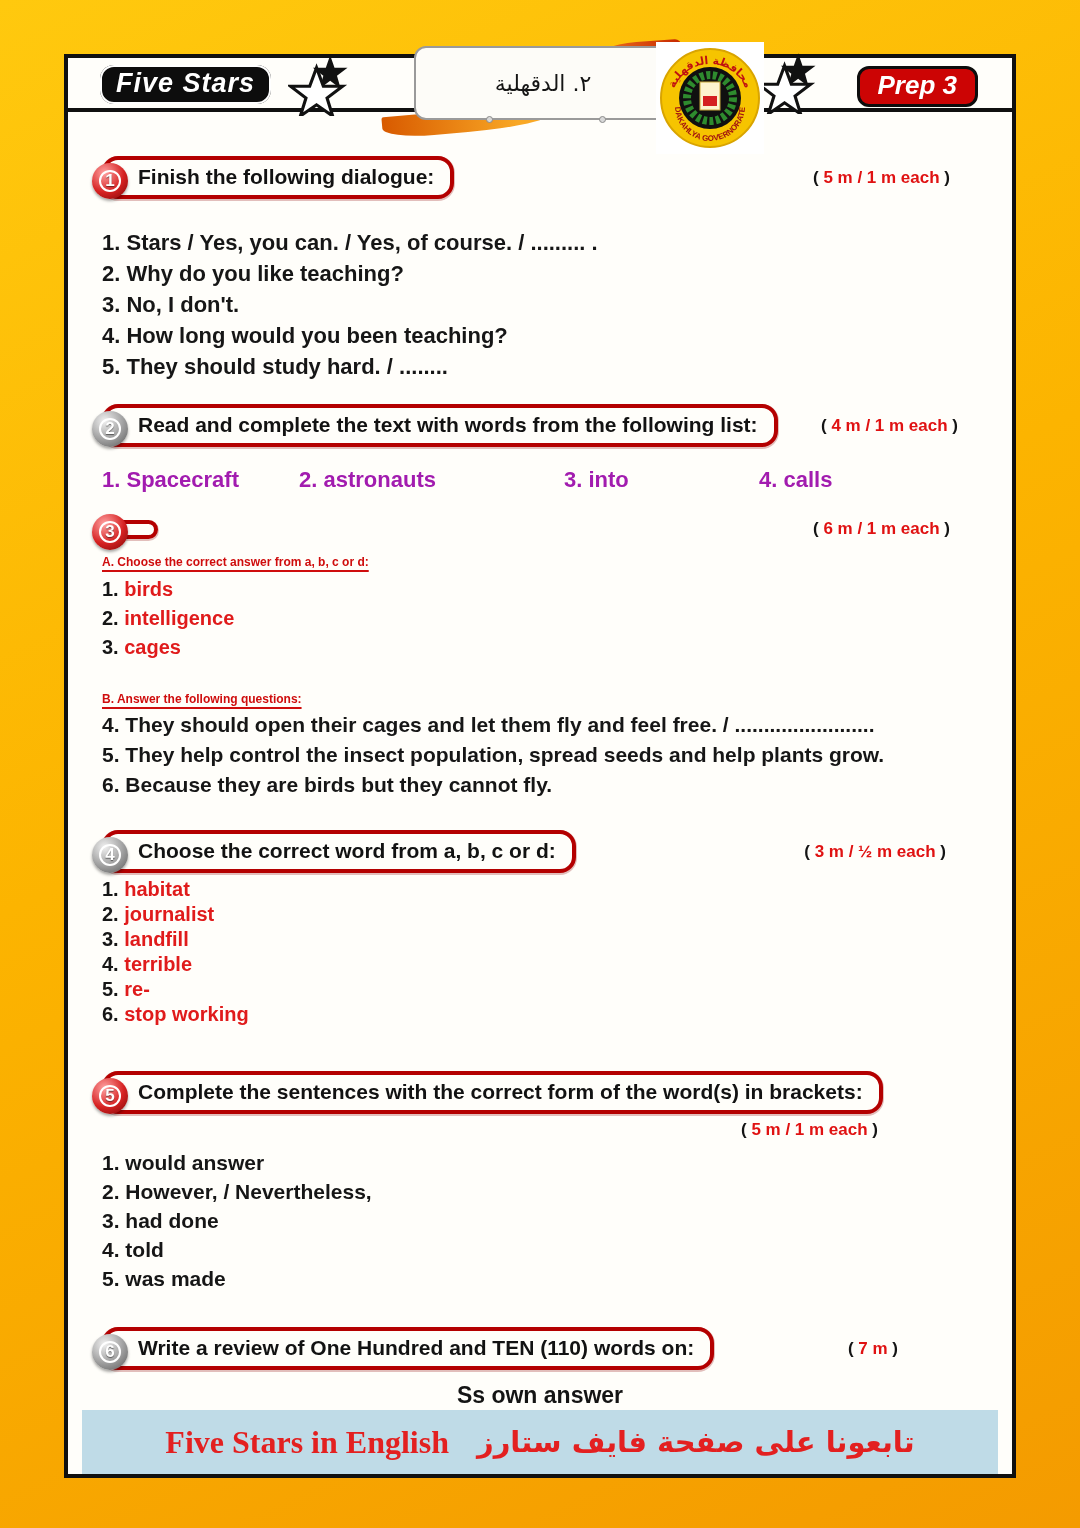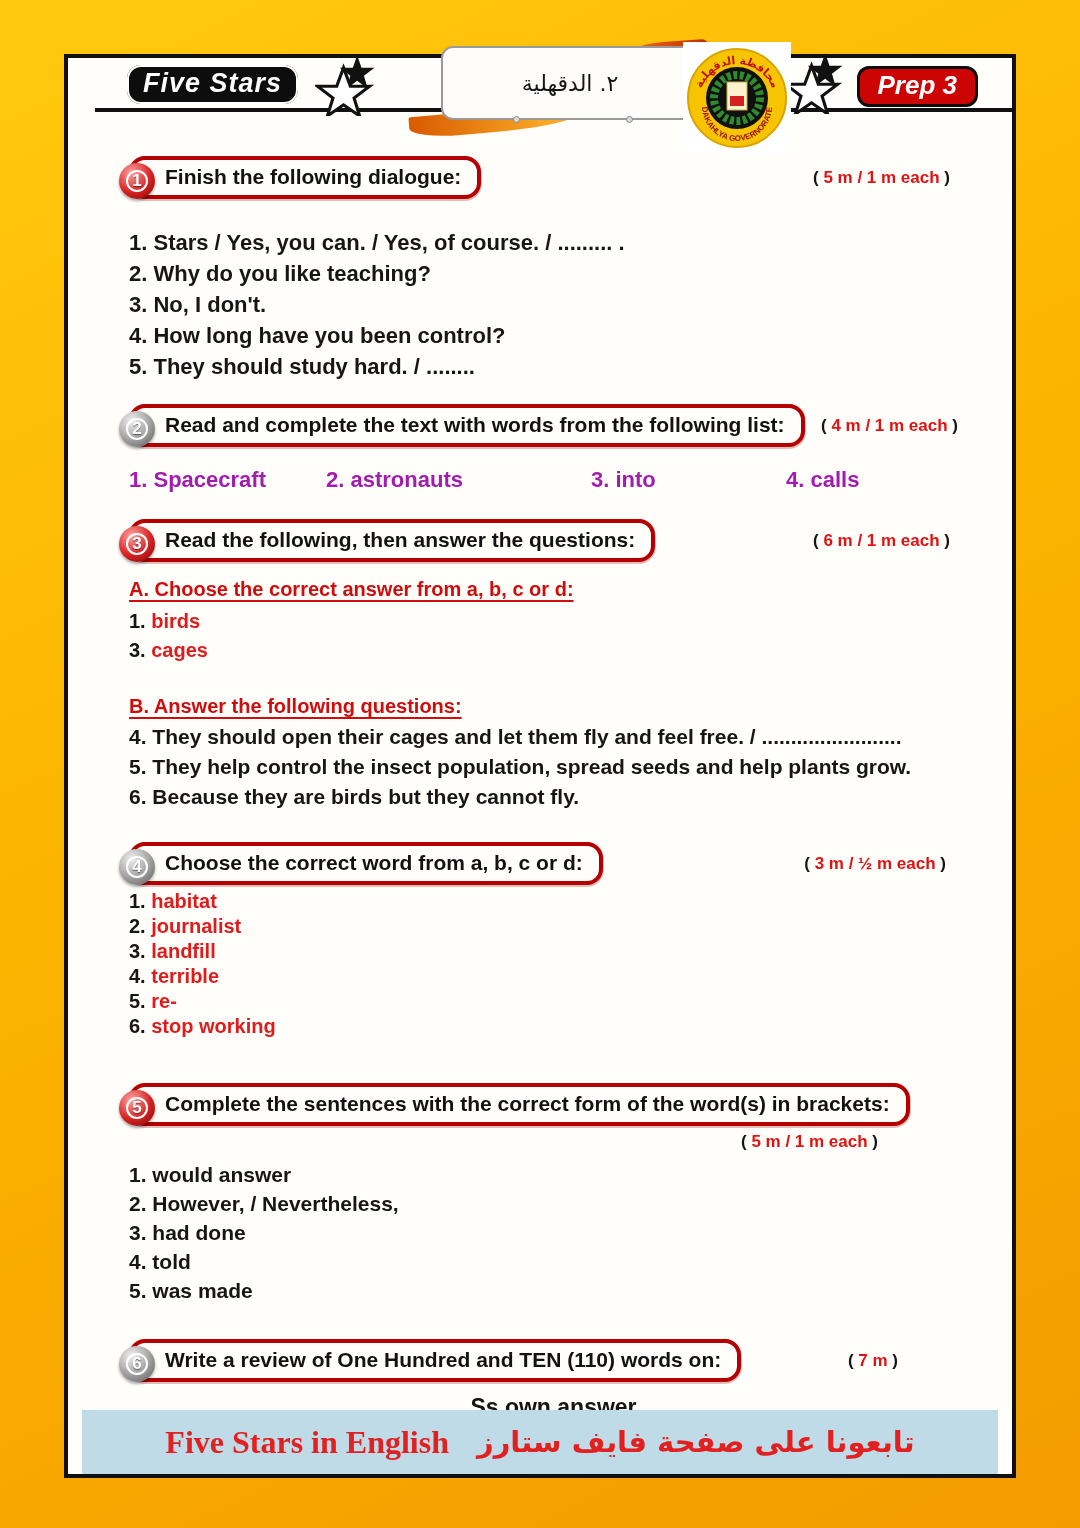--- a/index.html
+++ b/index.html
@@ -4,21 +4,21 @@
 <style>
   * { box-sizing: border-box; }
   html,body { margin:0; padding:0; }
   body {
     width:1080px; height:1528px; position:relative; overflow:hidden;
     background: linear-gradient(155deg, #ffc90e 0%, #fcb400 45%, #f49b00 100%);
     font-family:"Liberation Sans", sans-serif;
   }
   .page {
     position:absolute; left:64px; top:54px; width:952px; height:1424px;
-    background:#fffefa; border:4px solid #101010;padding-left:27px;
+    background:#fffefa; border:4px solid #101010;
   }
   
   .band { position:relative; height:54px; border-bottom:4px solid #101010; }
   .brand-pill {
     position:absolute; left:32px; top:7px; background:#0d0d0d; color:#fff;
     border-radius:14px; padding:3px 16px 5px; font-size:27px; font-weight:bold;
     font-style:italic; letter-spacing:1px; box-shadow:0 0 0 2px #fff inset;
   }
   .star-wrap { position:absolute; width:62px; height:62px; }
   .star1 { left:220px; top:-4px; }
@@ -77,21 +77,21 @@
   .qbadge.red  { background:radial-gradient(circle at 35% 28%, #ffa2a2, #d62222 55%, #7c0505); box-shadow:0 2px 3px rgba(0,0,0,.35); }
   .qbadge.gray { background:radial-gradient(circle at 35% 28%, #f0f0f0, #9e9e9e 55%, #595959); box-shadow:0 2px 3px rgba(0,0,0,.35); }
   .marks { margin-left:auto; font-weight:bold; font-size:17px; color:#141414; white-space:nowrap; }
   .marks .mred { color:#e01212; }
   .anslist { list-style:none; margin:0; padding:0; font-weight:bold; color:#161616; }
   .anslist li { display:block; }
   .s1 li { font-size:22px; line-height:31px; }
   .wordrow { display:flex; font-weight:bold; font-size:22px; color:#a21caf; }
   .wordrow .c1 { width:197px; } .wordrow .c2 { width:265px; } .wordrow .c3 { width:195px; }
   .subhead {
-    color:#cf0d0d; font-weight:800; font-size:20px;
+    color:#cf0d0d; font-weight:800; font-size:12px;
     text-decoration:underline; text-decoration-thickness:2px; text-underline-offset:4px;
   }
   .red-t { color:#e01b1b; }
   .s3a li { font-size:20px; line-height:29px; }
   .s3b li { font-size:21px; line-height:30px; }
   .s4 li { font-size:20px; line-height:25px; }
   .s5 li { font-size:21px; line-height:29px; }
   .marksline { text-align:right; padding-right:100px; font-weight:bold; font-size:17px; color:#141414; }
   .marksline .mred { color:#e01212; }
   .own-answer { text-align:center; font-weight:bold; font-size:23px; color:#141414; }
@@ -187,21 +187,21 @@
           <span class="ring">1</span>
         </div>
         <span class="qtitle">Finish the following dialogue:</span>
       </div>
       <div class="marks" style="margin-right:28px;"><span>( </span><span class="mred">5 m / 1 m each</span><span> )</span></div>
     </div>
     <ul class="anslist s1 mt-q1list">
       <li><span>1. </span><span>Stars / Yes, you can. / Yes, of course. / ......... .</span></li>
       <li><span>2. </span><span>Why do you like teaching?</span></li>
       <li><span>3. </span><span>No, I don't.</span></li>
-      <li><span>4. </span><span>How long have you been control?</span></li>
+      <li><span>4. </span><span>How long would you been teaching?</span></li>
       <li><span>5. </span><span>They should study hard. / ........</span></li>
     </ul>
 
     <div class="qrow mt-q2">
       <div class="qbox">
         <div class="qbadge gray">
           <span class="ring">2</span>
         </div>
         <span class="qtitle">Read and complete the text with words from the following list:</span>
       </div>
@@ -212,28 +212,28 @@
       <span class="c2"><span>2. </span><span>astronauts</span></span>
       <span class="c3"><span>3. </span><span>into</span></span>
       <span><span>4. </span><span>calls</span></span>
     </div>
 
     <div class="qrow mt-q3">
       <div class="qbox">
         <div class="qbadge red">
           <span class="ring">3</span>
         </div>
-        <span class="qtitle">Read the following, then answer the questions:</span>
       </div>
       <div class="marks" style="margin-right:28px;"><span>( </span><span class="mred">6 m / 1 m each</span><span> )</span></div>
     </div>
 
     <div class="subhead mt-a">A. Choose the correct answer from a, b, c or d:</div>
     <ul class="anslist s3a mt-alist">
       <li><span>1. </span><span class="red-t">birds</span></li>
+      <li><span>2. </span><span class="red-t">intelligence</span></li>
       <li><span>3. </span><span class="red-t">cages</span></li>
     </ul>
 
     <div class="subhead mt-b">B. Answer the following questions:</div>
     <ul class="anslist s3b mt-blist">
       <li><span>4. </span><span>They should open their cages and let them fly and feel free. / ........................</span></li>
       <li><span>5. </span><span>They help control the insect population, spread seeds and help plants grow.</span></li>
       <li><span>6. </span><span>Because they are birds but they cannot fly.</span></li>
     </ul>
 

